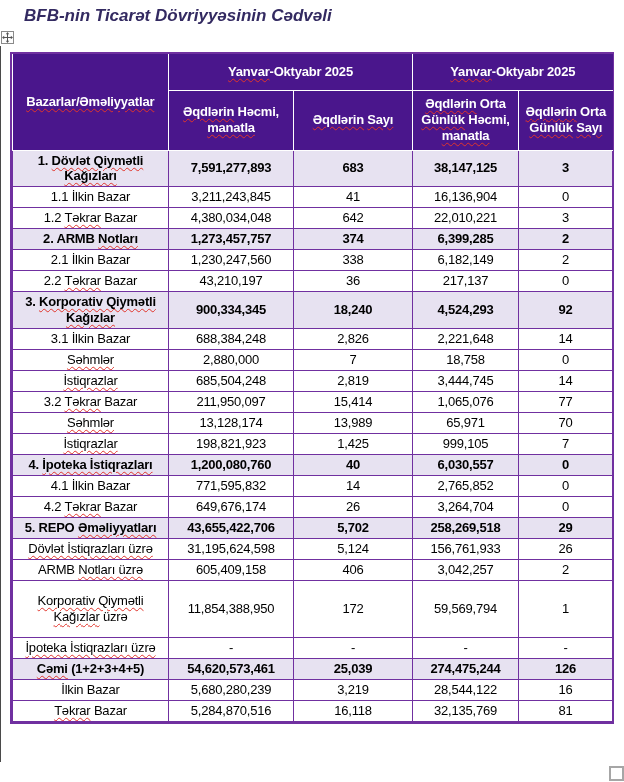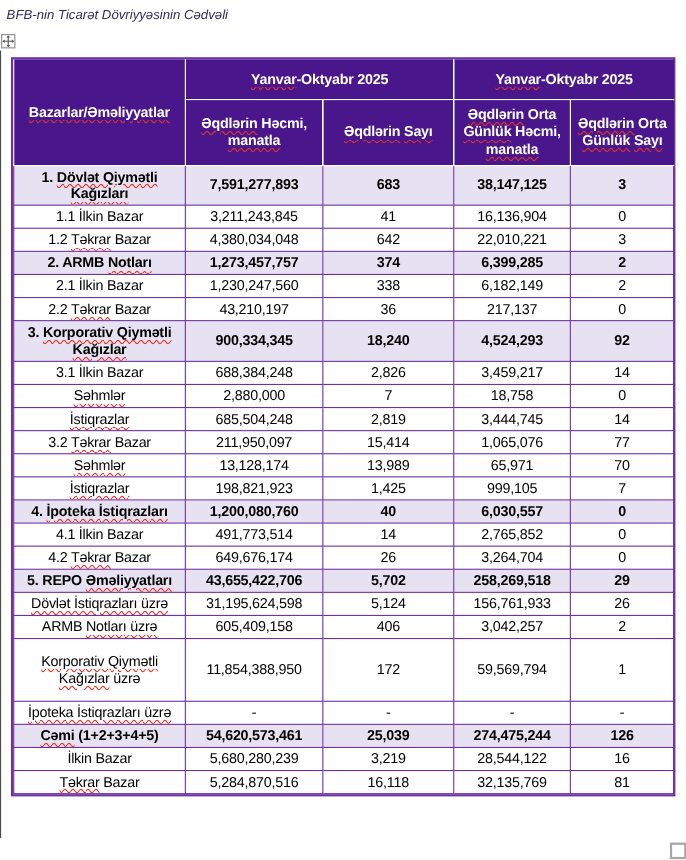--- a/index.html
+++ b/index.html
@@ -13,22 +13,22 @@
   *{box-sizing:border-box;margin:0;padding:0;}
   html,body{background:#ffffff;}
   .stage{
     position:relative;
     width:624px;height:782px;
     background:#ffffff;
     font-family:"Liberation Sans","DejaVu Sans",sans-serif;
     overflow:hidden;
   }
   .doc-title{
-    position:absolute;left:6px;top:6px;
-    font-size:12px;font-weight:normal;font-style:italic;
+    position:absolute;left:24px;top:6px;
+    font-size:17px;font-weight:bold;font-style:italic;
     color:var(--title-color);
     letter-spacing:0px;
     white-space:nowrap;
   }
   .move-handle{
     position:absolute;left:1px;top:31px;
     width:13px;height:13px;
     border:1px solid #8a8a8a;background:#fdfdfd;
     display:flex;align-items:center;justify-content:center;
   }
@@ -171,21 +171,21 @@
             <td><span>3. </span><span class="sq">Korporativ Qiymətli Kağızlar</span></td>
             <td>900,334,345</td>
             <td>18,240</td>
             <td>4,524,293</td>
             <td>92</td>
           </tr>
           <tr class="sub">
             <td><span>3.1 İlkin Bazar</span></td>
             <td>688,384,248</td>
             <td>2,826</td>
-            <td>3,459,217</td>
+            <td>2,221,648</td>
             <td>14</td>
           </tr>
           <tr class="detail">
             <td><span class="sq">Səhmlər</span></td>
             <td>2,880,000</td>
             <td>7</td>
             <td>18,758</td>
             <td>0</td>
           </tr>
           <tr class="detail">
@@ -218,21 +218,21 @@
           </tr>
           <tr class="section">
             <td><span>4. </span><span class="sq">İpoteka İstiqrazları</span></td>
             <td>1,200,080,760</td>
             <td>40</td>
             <td>6,030,557</td>
             <td>0</td>
           </tr>
           <tr class="sub">
             <td><span>4.1 İlkin Bazar</span></td>
-            <td>491,773,514</td>
+            <td>771,595,832</td>
             <td>14</td>
             <td>2,765,852</td>
             <td>0</td>
           </tr>
           <tr class="sub">
             <td><span>4.2 </span><span class="sq">Təkrar</span><span> Bazar</span></td>
             <td>649,676,174</td>
             <td>26</td>
             <td>3,264,704</td>
             <td>0</td>

